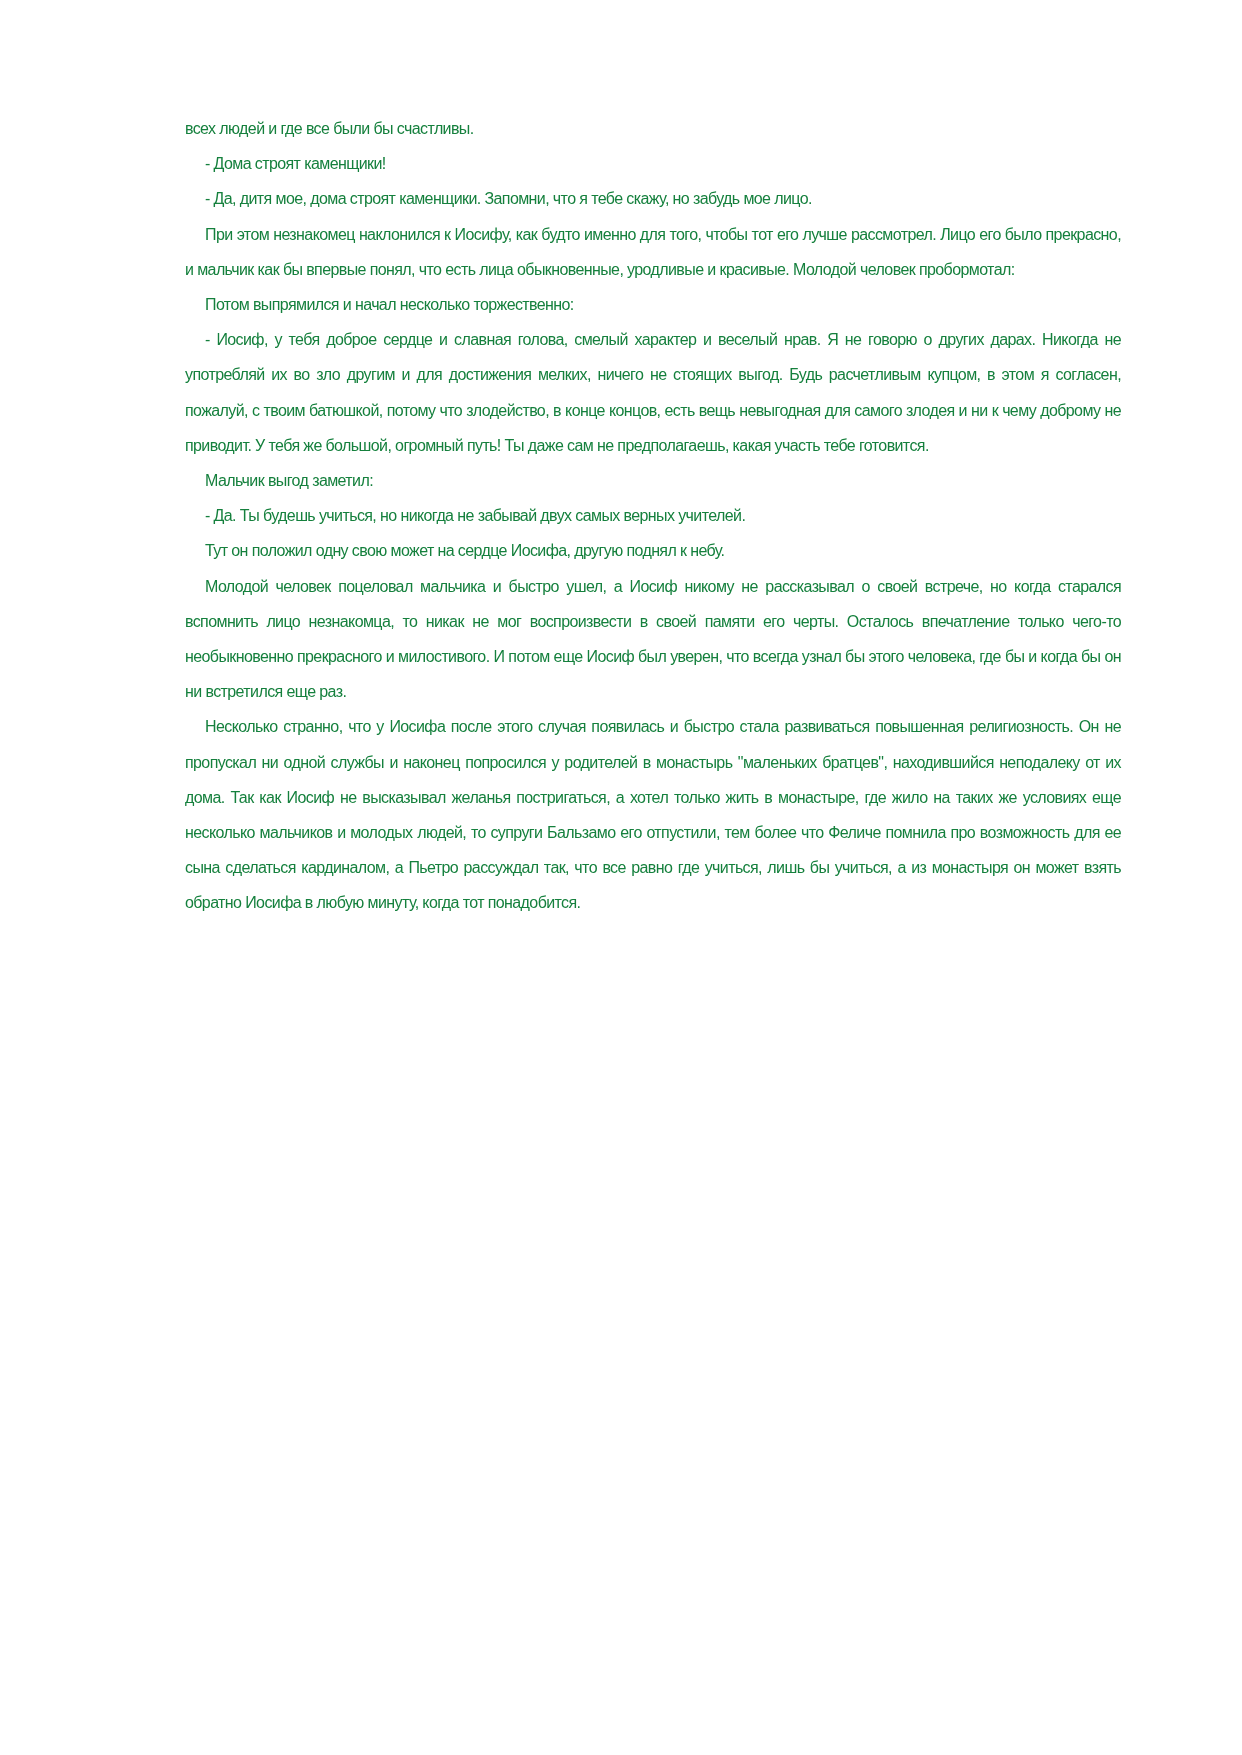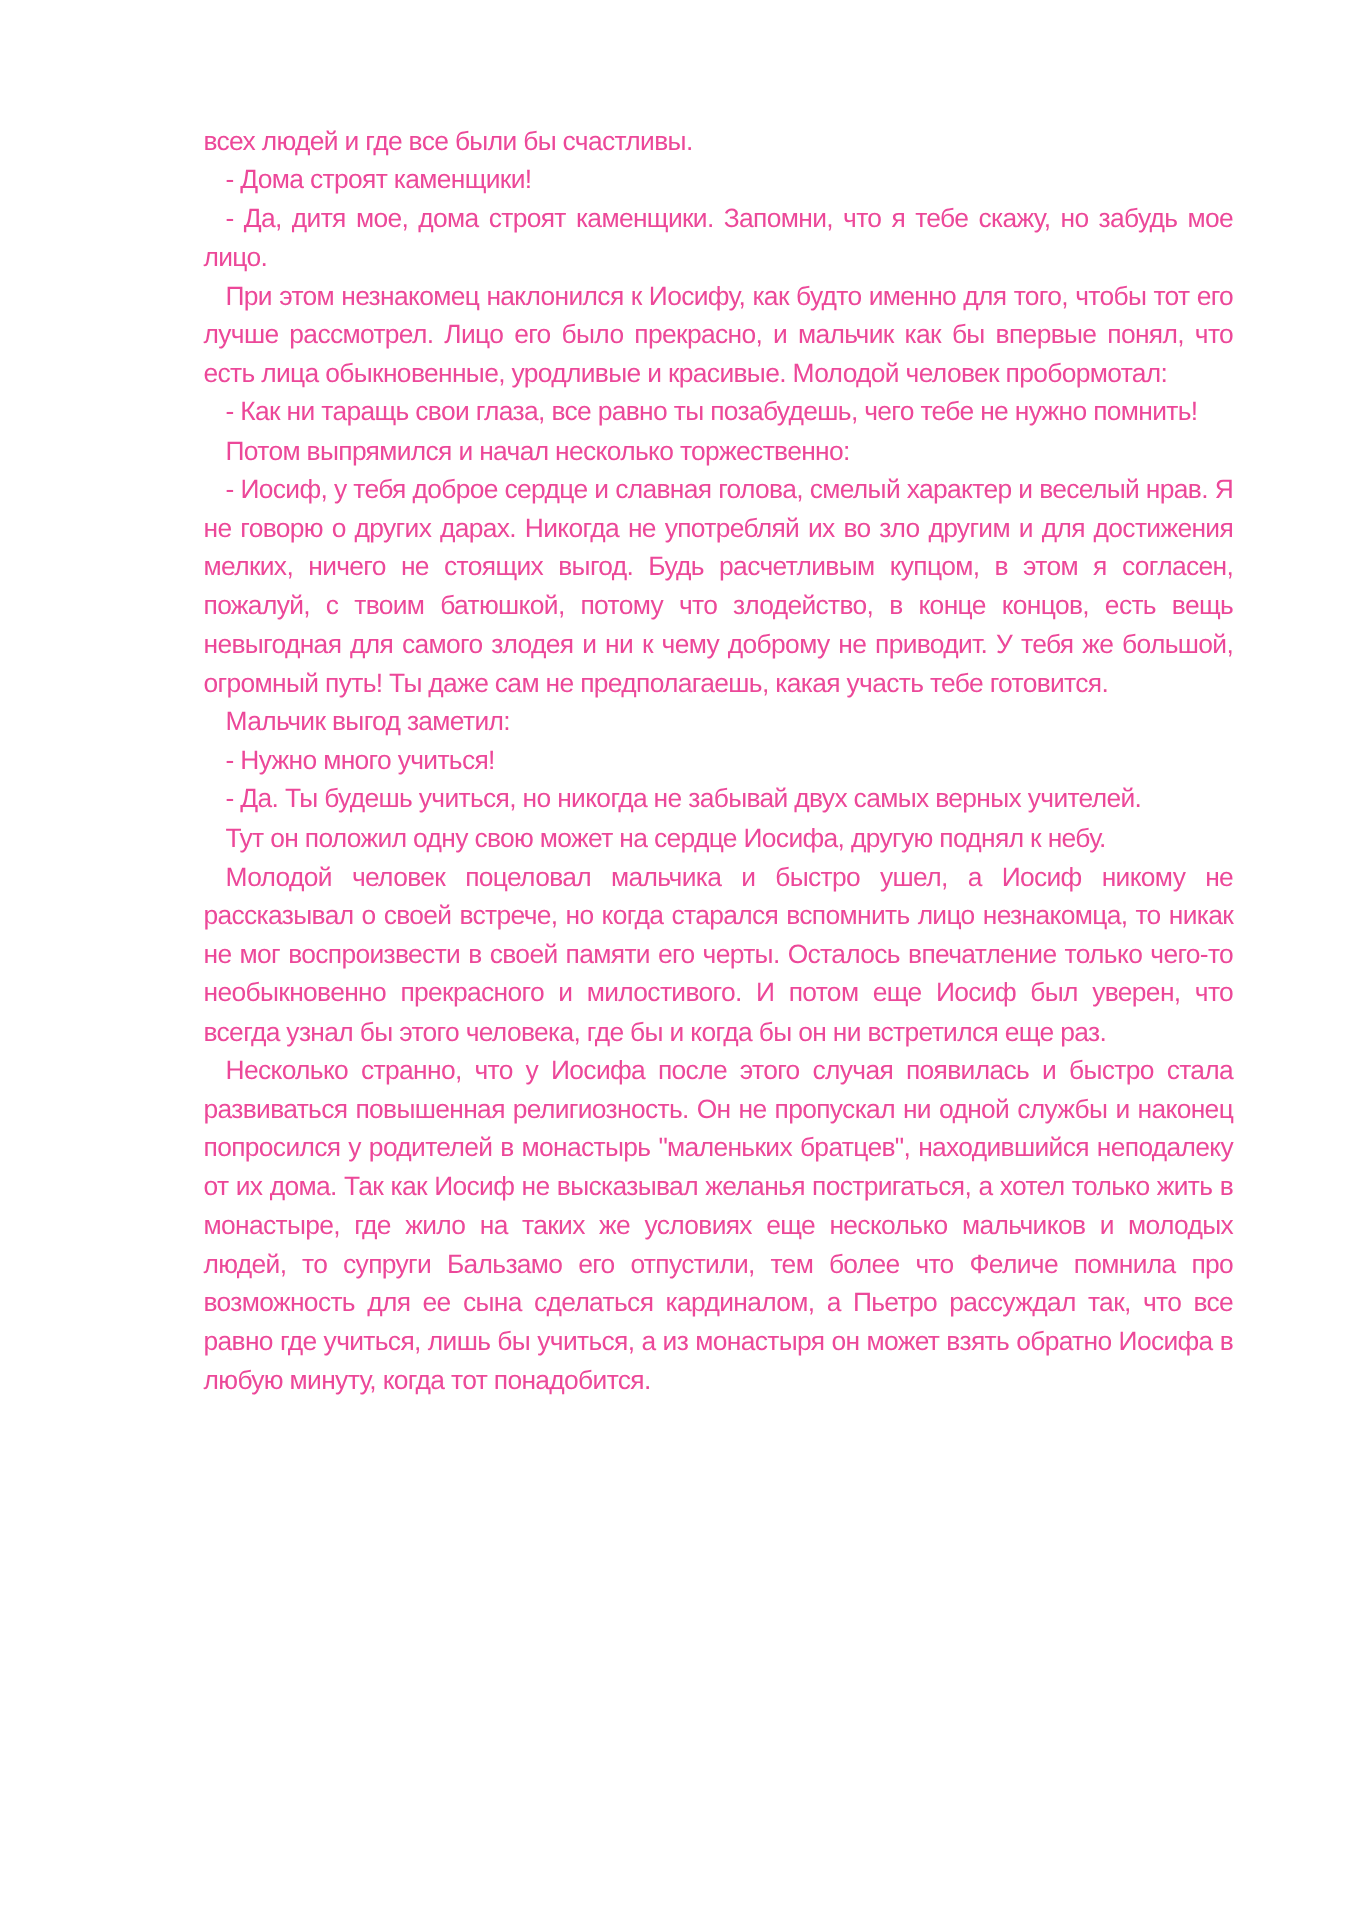--- a/index.html
+++ b/index.html
@@ -11,23 +11,23 @@
       width: 1242px;
       height: 1755px;
       position: relative;
       overflow: hidden;
     }
     .page {
       position: absolute;
       left: 185px;
       top: 111px;
       width: 936px;
-      color: #ec4899;
+      color: #15803d;
       font-family: "Liberation Sans", sans-serif;
-      font-size: 24px;
+      font-size: 16px;
       line-height: 35.2px;
       letter-spacing: -0.6px;
       word-spacing: 0px;
     }
     .para {
       margin: 0;
       padding: 0;
       text-align: justify;
       text-align-last: left;
       text-indent: 20px;
@@ -38,22 +38,20 @@
     }
   </style>
 </head>
 <body>
 
 <div class="page">
   <p class="para noindent">всех людей и где все были бы счастливы.</p>
   <p class="para">- Дома строят каменщики!</p>
   <p class="para"> - Да, дитя мое, дома строят каменщики. Запомни, что я тебе скажу, но забудь мое лицо.</p>
   <p class="para"> При этом незнакомец наклонился к Иосифу, как будто именно для того, чтобы тот его лучше рассмотрел. Лицо его было прекрасно, и мальчик как бы впервые понял, что есть лица обыкновенные, уродливые и красивые. Молодой человек пробормотал:</p>
-  <p class="para">- Как ни таращь свои глаза, все равно ты позабудешь, чего тебе не нужно помнить!</p>
   <p class="para">Потом выпрямился и начал несколько торжественно:</p>
   <p class="para"> - Иосиф, у тебя доброе сердце и славная голова, смелый характер и веселый нрав. Я не говорю о других дарах. Никогда не употребляй их во зло другим и для достижения мелких, ничего не стоящих выгод. Будь расчетливым купцом, в этом я согласен, пожалуй, с твоим батюшкой, потому что злодейство, в конце концов, есть вещь невыгодная для самого злодея и ни к чему доброму не приводит. У тебя же большой, огромный путь! Ты даже сам не предполагаешь, какая участь тебе готовится.</p>
   <p class="para">Мальчик выгод заметил:</p>
-  <p class="para">- Нужно много учиться!</p>
   <p class="para"> - Да. Ты будешь учиться, но никогда не забывай двух самых верных учителей.</p>
   <p class="para">Тут он положил одну свою может на сердце Иосифа, другую поднял к небу.</p>
   <p class="para">Молодой человек поцеловал мальчика и быстро ушел, а Иосиф никому не рассказывал о своей встрече, но когда старался вспомнить лицо незнакомца, то никак не мог воспроизвести в своей памяти его черты. Осталось впечатление только чего-то необыкновенно прекрасного и милостивого. И потом еще Иосиф был уверен, что всегда узнал бы этого человека, где бы и когда бы он ни встретился еще раз.</p>
   <p class="para"> Несколько странно, что у Иосифа после этого случая появилась и быстро стала развиваться повышенная религиозность. Он не пропускал ни одной службы и наконец попросился у родителей в монастырь "маленьких братцев", находившийся неподалеку от их дома. Так как Иосиф не высказывал желанья постригаться, а хотел только жить в монастыре, где жило на таких же условиях еще несколько мальчиков и молодых людей, то супруги Бальзамо его отпустили, тем более что Феличе помнила про возможность для ее сына сделаться кардиналом, а Пьетро рассуждал так, что все равно где учиться, лишь бы учиться, а из монастыря он может взять обратно Иосифа в любую минуту, когда тот понадобится.</p>
 </div>
 
 </body></html>

